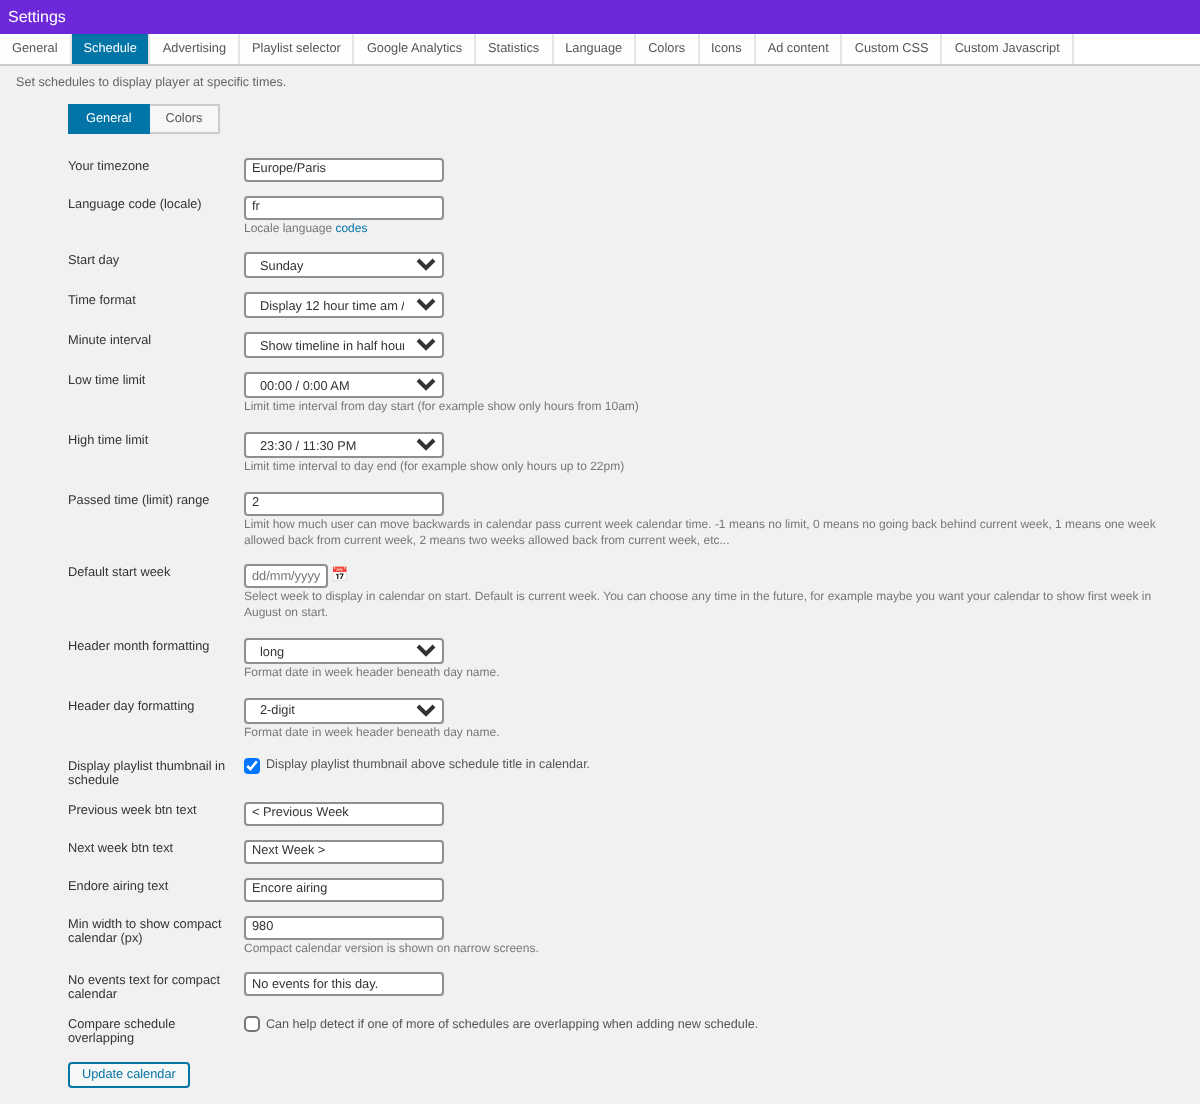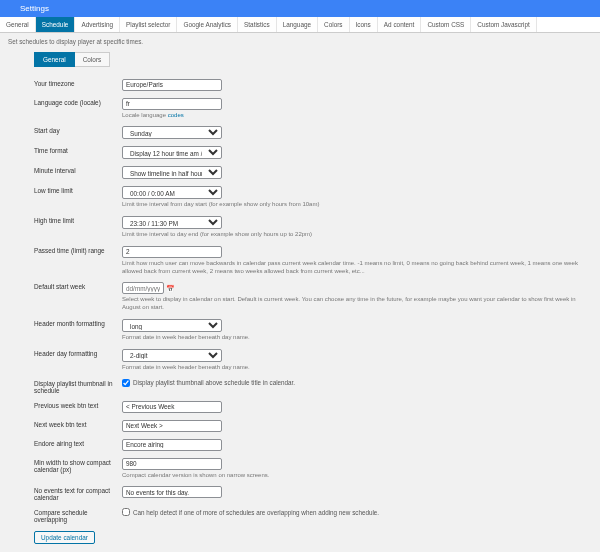--- a/index.html
+++ b/index.html
@@ -1,17 +1,17 @@
 <!DOCTYPE html>
 <html><head>
 <meta charset="utf-8">
 <style>
   * { box-sizing: border-box; margin: 0; padding: 0; }
   body { font-family: -apple-system, BlinkMacSystemFont, "Segoe UI", Arial, sans-serif; font-size: 6.8px; color: #444; background: #f1f1f1; width: 600px; height: 552px; overflow: hidden; }
-  .titlebar { background: #3b82f6; color: #fff; padding: 4px 20px; font-size: 8px; font-weight: 500; }
+  .titlebar { background: #6d28d9; color: #fff; padding: 4px 4px; font-size: 8px; font-weight: 500; }
   .tabs { display: flex; background: #fff; border-bottom: 1px solid #ccc; }
   .tabs .tab { padding: 4px 6px; font-size: 6.4px; color: #555; border-right: 1px solid #e5e5e5; cursor: pointer; background:#fefefe; }
   .tabs .tab.active { background: #0374a6; color: #fff; }
   .desc { font-size: 6.3px; color: #666; padding: 5px 8px; }
   .subtabs { display: flex; margin: 2px 0 8px 34px; }
   .subtabs .stab { padding: 3px 8px; font-size: 6.4px; border: 1px solid #ccc; background:#f7f7f7; color:#555; cursor:pointer; }
   .subtabs .stab.active { background: #0374a6; color:#fff; border-color:#0374a6; }
   .subtabs .stab + .stab { border-left: none; }
   .form { padding: 0 8px 6px 34px; }
   .row { display: flex; align-items: flex-start; padding: 3.5px 0; }

